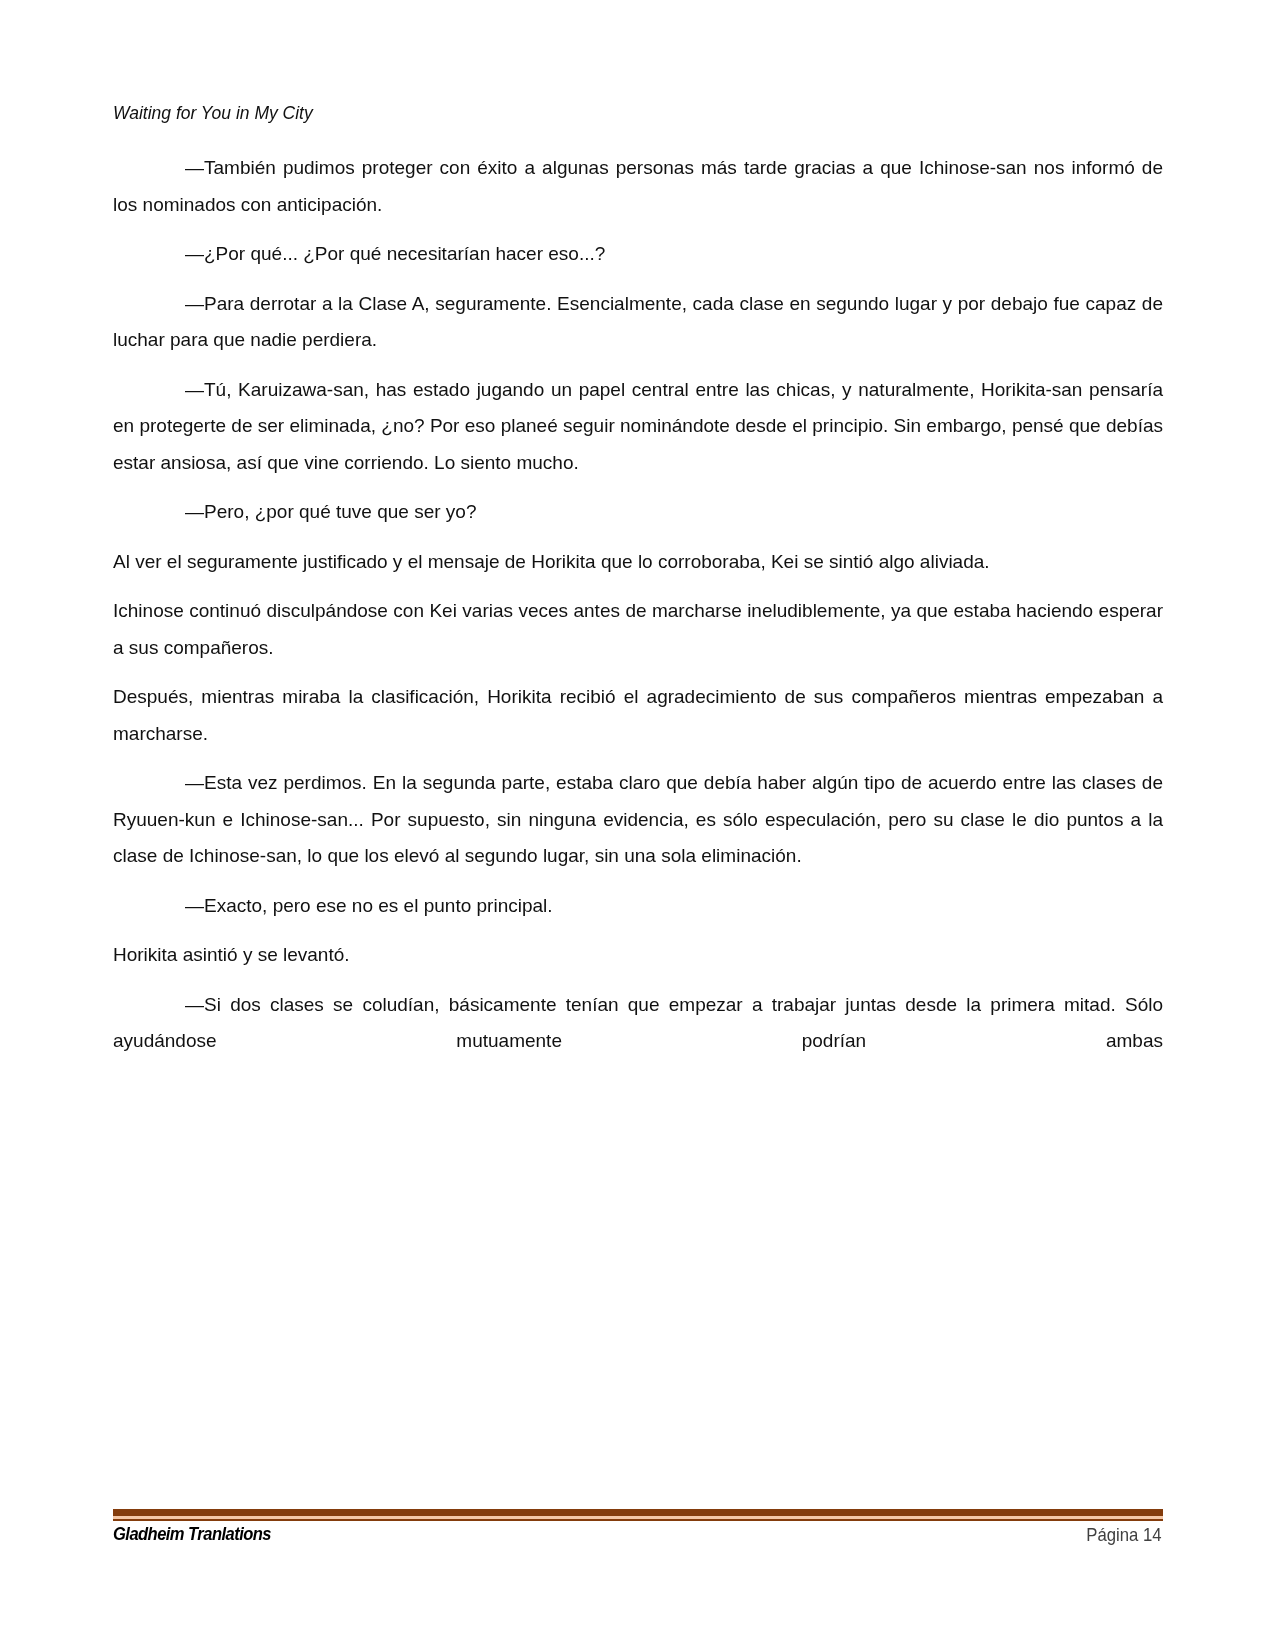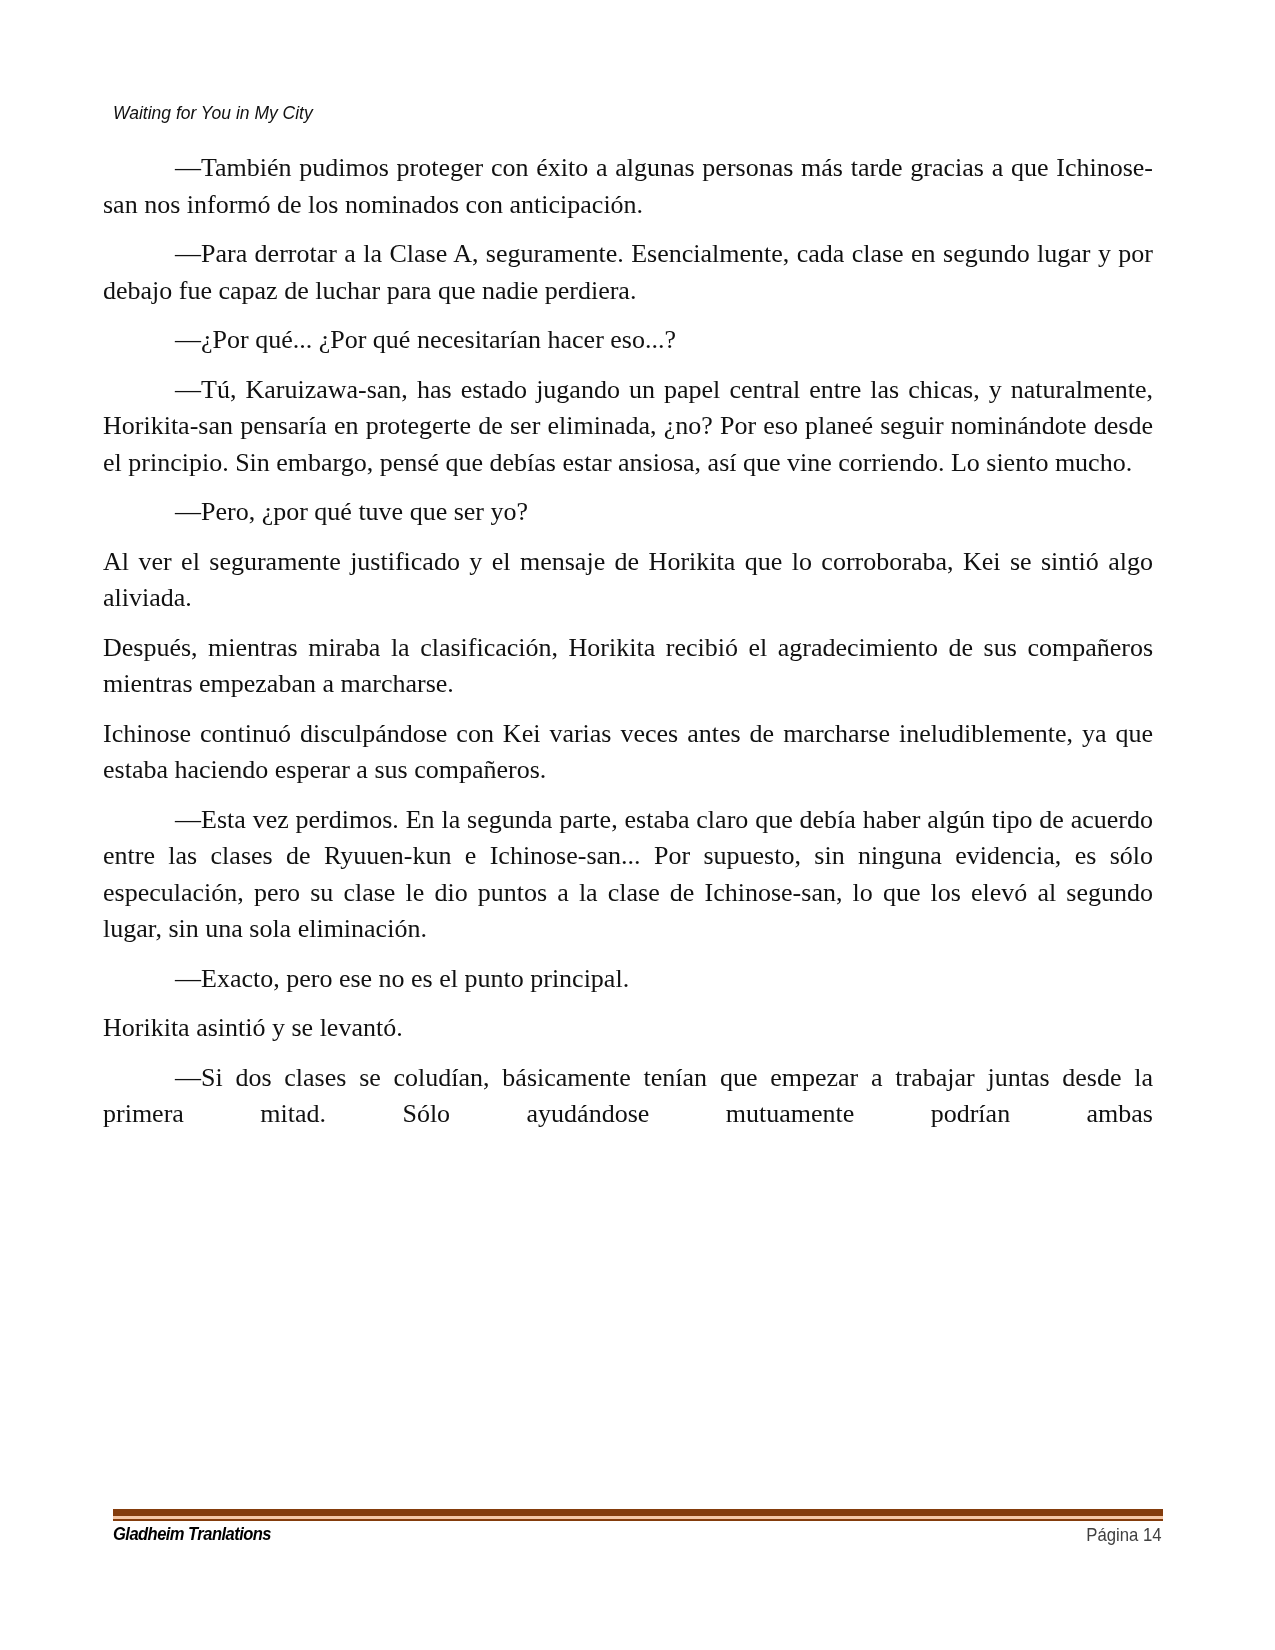--- a/index.html
+++ b/index.html
@@ -4,23 +4,23 @@
   <style>
     html, body { margin: 0; padding: 0; background: #ffffff; }
     body { width: 1275px; height: 1650px; position: relative; overflow: hidden; }
     .page { position: absolute; left: 0; top: 0; width: 1275px; height: 1650px; background: #fff; }
     .header {
       position: absolute; left: 113px; top: 76px;
       font-family: "Liberation Sans", sans-serif; font-style: italic;
       font-size: 17.5px; color: #111; letter-spacing: 0px; margin-top: 27px;
     }
     .body-text {
-      position: absolute; left: 103px; top: 150px; width: 1050px;
-      font-family: Liberation Serif, serif;
-      font-size: 26px; line-height: 36.5px; color: #111;
+      position: absolute; left: 113px; top: 150px; width: 1050px;
+      font-family: Liberation Sans, sans-serif;
+      font-size: 19px; line-height: 36.5px; color: #111;
       text-align: justify;
     }
     .body-text p { margin: 0 0 13px 0; }
     .body-text p.indent { text-indent: 72px; }
     .body-text p.last-cont { text-align-last: justify; }
     .rule { position: absolute; left: 113px; width: 1050px; }
     .rule-thick { top: 1509px; height: 7px; background: #843c0c; }
     .rule-light { top: 1516px; height: 3px; background: #f4c7a6; }
     .rule-thin { top: 1519px; height: 2px; background: #843c0c; }
     .footer-left {
@@ -37,27 +37,27 @@
     }
   </style>
 </head>
 <body>
 
 <div class="page">
   <div class="header">Waiting for You in My City</div>
 
   <div class="body-text">
     <p class="indent">—También pudimos proteger con éxito a algunas personas más tarde gracias a que Ichinose-san nos informó de los nominados con anticipación.</p>
+    <p class="indent">—¿Por qué... ¿Por qué necesitarían hacer eso...?</p>
     <p class="indent">—Para derrotar a la Clase A, seguramente. Esencialmente, cada clase en segundo lugar y por debajo fue capaz de luchar para que nadie perdiera.</p>
-    <p class="indent">—¿Por qué... ¿Por qué necesitarían hacer eso...?</p>
     <p class="indent">—Tú, Karuizawa-san, has estado jugando un papel central entre las chicas, y naturalmente, Horikita-san pensaría en protegerte de ser eliminada, ¿no? Por eso planeé seguir nominándote desde el principio. Sin embargo, pensé que debías estar ansiosa, así que vine corriendo. Lo siento mucho.</p>
     <p class="indent">—Pero, ¿por qué tuve que ser yo?</p>
     <p>Al ver el seguramente justificado y el mensaje de Horikita que lo corroboraba, Kei se sintió algo aliviada.</p>
+    <p>Ichinose continuó disculpándose con Kei varias veces antes de marcharse ineludiblemente, ya que estaba haciendo esperar a sus compañeros.</p>
     <p>Después, mientras miraba la clasificación, Horikita recibió el agradecimiento de sus compañeros mientras empezaban a marcharse.</p>
-    <p>Ichinose continuó disculpándose con Kei varias veces antes de marcharse ineludiblemente, ya que estaba haciendo esperar a sus compañeros.</p>
     <p class="indent">—Esta vez perdimos. En la segunda parte, estaba claro que debía haber algún tipo de acuerdo entre las clases de Ryuuen-kun e Ichinose-san... Por supuesto, sin ninguna evidencia, es sólo especulación, pero su clase le dio puntos a la clase de Ichinose-san, lo que los elevó al segundo lugar, sin una sola eliminación.</p>
     <p class="indent">—Exacto, pero ese no es el punto principal.</p>
     <p>Horikita asintió y se levantó.</p>
     <p class="indent last-cont">—Si dos clases se coludían, básicamente tenían que empezar a trabajar juntas desde la primera mitad. Sólo ayudándose mutuamente podrían ambas</p>
   </div>
 
   <div class="rule rule-thick"></div>
   <div class="rule rule-light"></div>
   <div class="rule rule-thin"></div>
 

